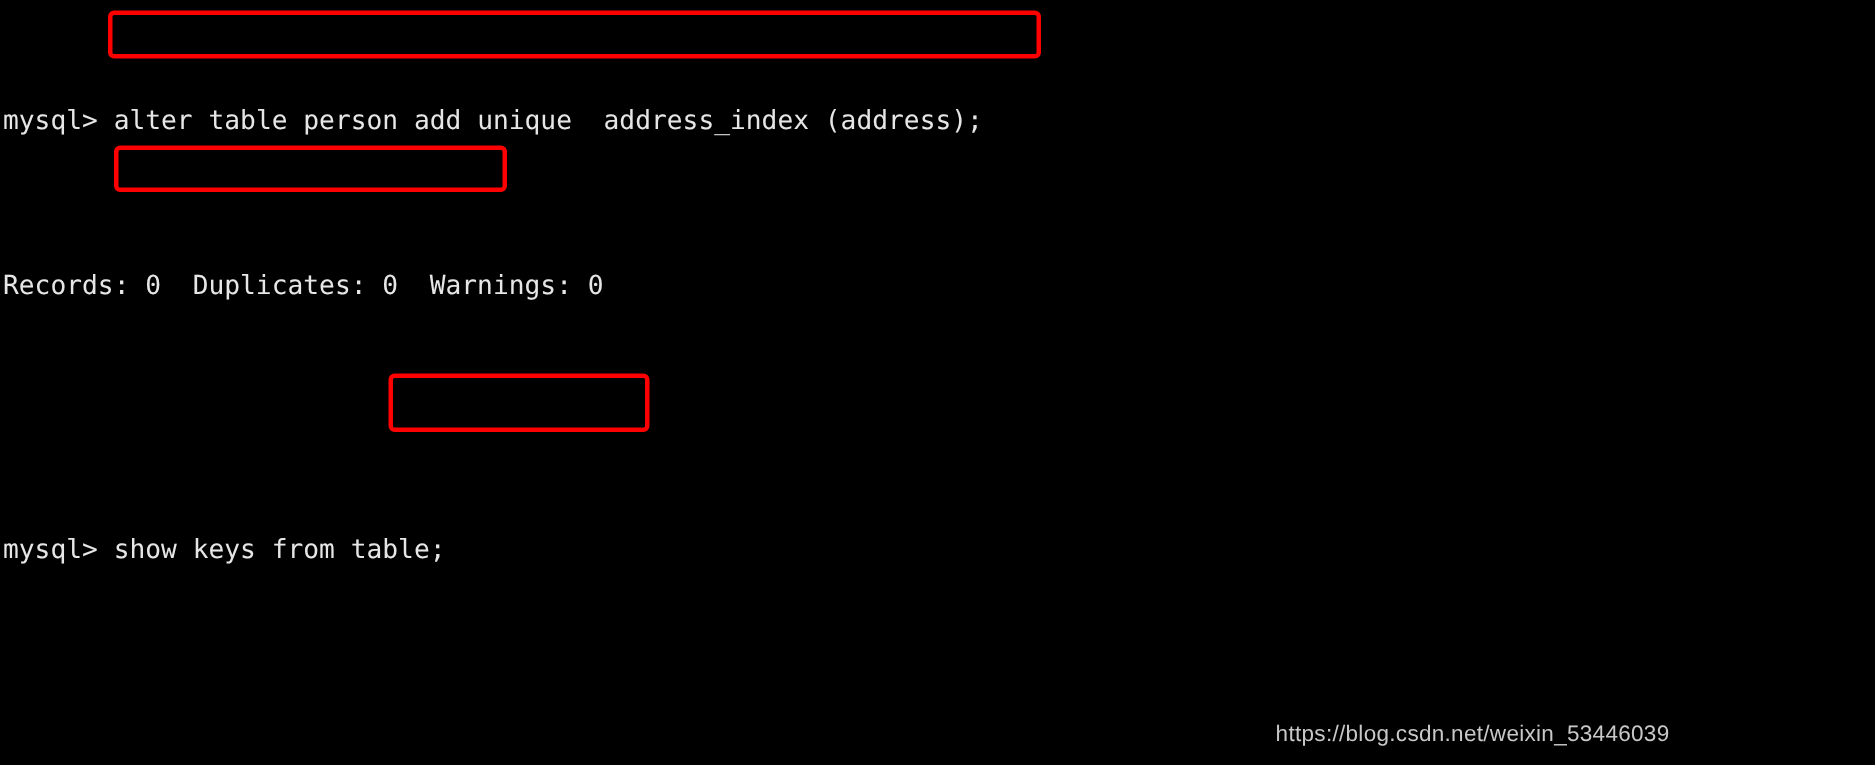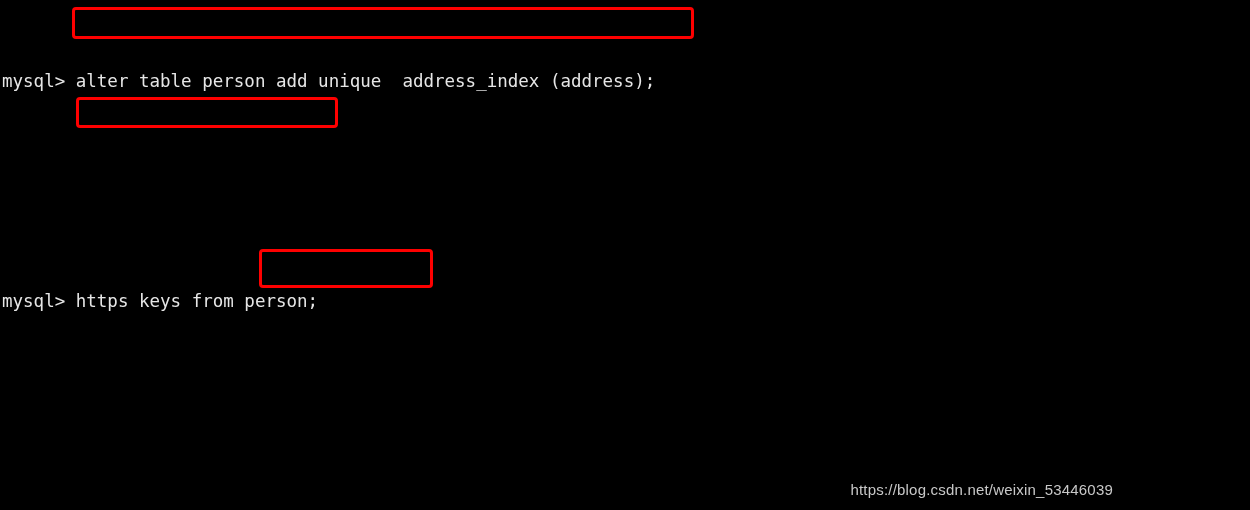--- a/index.html
+++ b/index.html
@@ -59,24 +59,25 @@
 </head>
 <body>
 
 <div id="terminal">
 
   <div id="screen">
 
     <div class="line"><span>mysql&gt; </span><span>alter table person add unique  address_index (address);</span></div>
 
 
+    <div class="line">Records: 0  Duplicates: 0  Warnings: 0</div>
 
     <div class="line"> </div>
 
-    <div class="line"><span>mysql&gt; </span><span>https keys from person;</span></div>
+    <div class="line"><span>mysql&gt; </span><span>show keys from table;</span></div>
 
     
     
 
     
     
 
     
     
 

